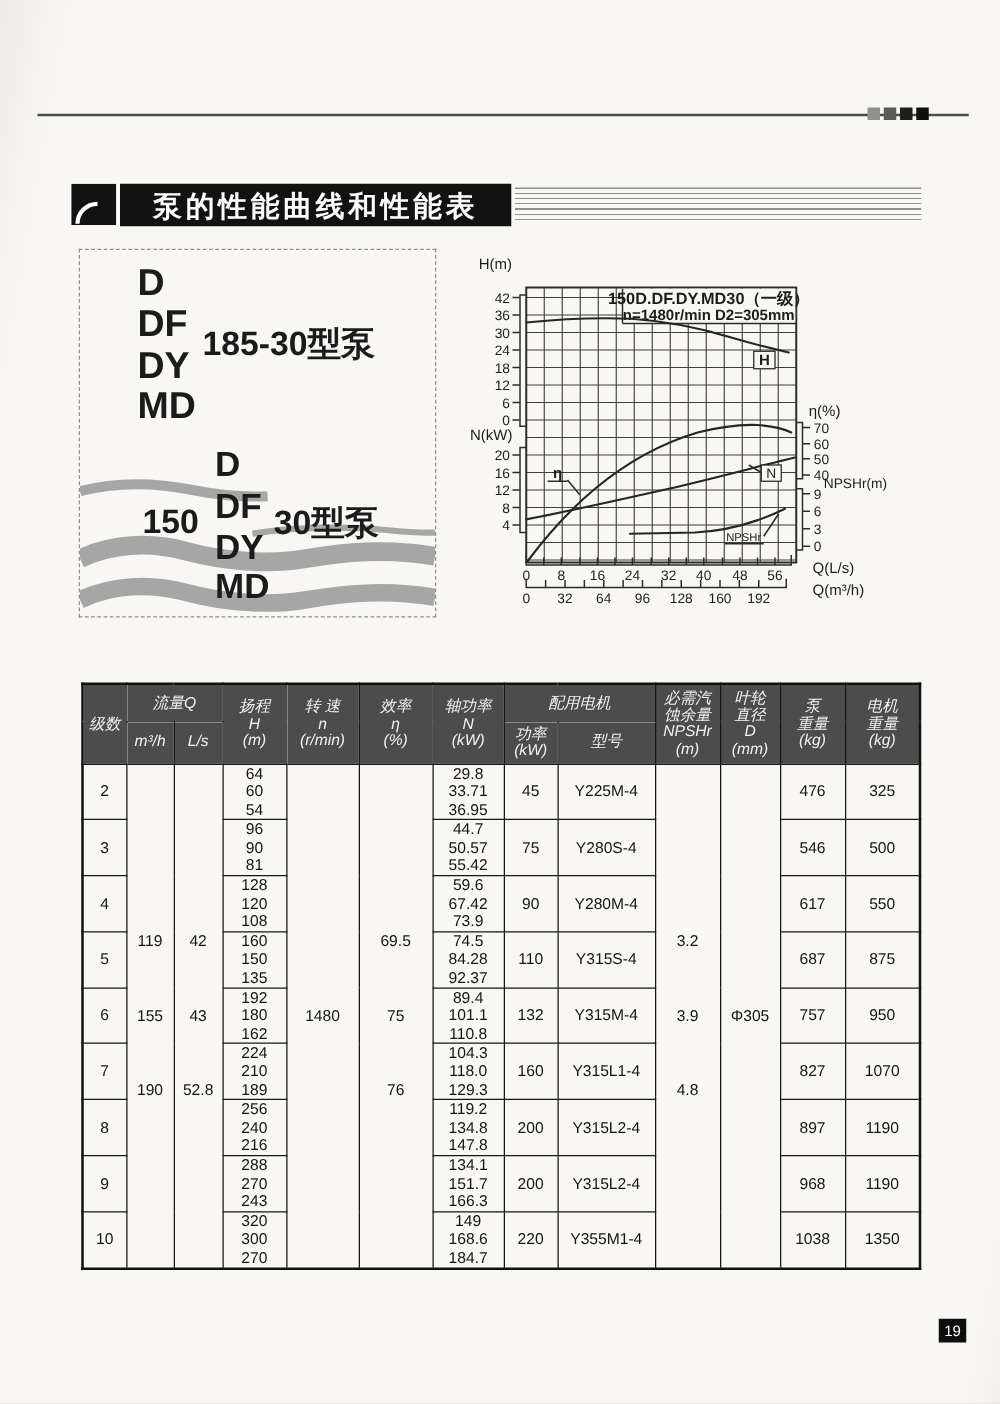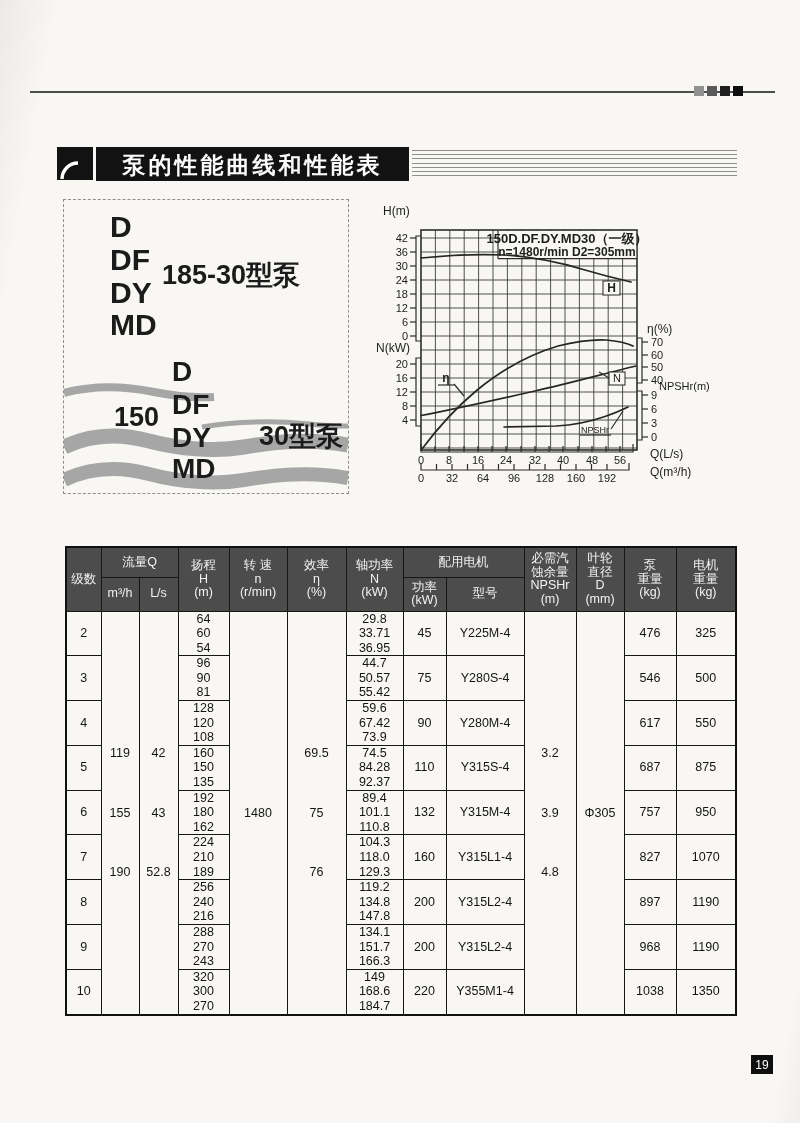--- a/index.html
+++ b/index.html
@@ -34,21 +34,21 @@
   .cv{stroke:#262626;stroke-width:1.7;fill:none;stroke-linecap:round;}
   .t11{font-size:11px;} .t12{font-size:12px;} .t13b{font-size:13px;font-weight:bold;}
   .t12b{font-size:12px;font-weight:bold;} .t9{font-size:9px;}
 
   
   .perf{position:absolute;left:65px;top:546px;width:670px;border-collapse:collapse;
         table-layout:fixed;background:transparent;}
   .perf th,.perf td{border:1px solid #161616;text-align:center;vertical-align:middle;
         white-space:pre-line;padding:0;overflow:hidden;}
   .perf{border:2px solid #111;}
-  .perf thead th{background:#4c4c4c;color:#f2f2f2;font-weight:normal;font-size:12.5px;line-height:13.5px;}
+  .perf thead th{background:#4c4c4c;color:#f2f2f2;font-weight:normal;font-size:12.5px;line-height:13.5px;font-style:italic;}
   .perf thead tr.r1{height:30px;} .perf thead tr.r2{height:34px;}
   .perf tbody tr{height:44px;}
   .perf tbody td{font-size:12.5px;line-height:14.6px;color:#141414;}
   td.tall{position:relative;margin-left:22px;}
   .pos{position:absolute;left:0;right:0;transform:translateY(-50%);text-align:center;}
   .pa{top:35.2%;} .pb{top:50%;} .pc{top:64.8%;}
 
   .page-num{position:absolute;left:751px;top:1055px;width:22px;height:19px;background:#0e0e0e;
             color:#fff;font-size:12px;display:flex;align-items:center;justify-content:center;}
 </style>
@@ -82,21 +82,21 @@
     <span class="txt lt" style="left:46px;top:12px;">D</span>
     <span class="txt lt" style="left:46px;top:45px;">DF</span>
     <span class="txt lt" style="left:46px;top:78px;">DY</span>
     <span class="txt lt" style="left:46px;top:110px;">MD</span>
     <span class="txt big" style="left:98px;top:62px;">185-30型泵</span>
     <span class="txt big" style="left:50px;top:204px;">150</span>
     <span class="txt lb" style="left:108px;top:158px;">D</span>
     <span class="txt lb" style="left:108px;top:191px;">DF</span>
     <span class="txt lb" style="left:108px;top:224px;">DY</span>
     <span class="txt lb" style="left:108px;top:255px;">MD</span>
-    <span class="txt big" style="left:155px;top:223px;margin-left:40px;">30型泵</span>
+    <span class="txt big" style="left:155px;top:205px;">30型泵</span>
   </div>
 
   <svg class="chart-svg" width="412" height="300" viewBox="370 200 412 300">
 
     <g>
       <line class="gl" x1="435.4" y1="230" x2="435.4" y2="450"></line>
         <line class="gl" x1="449.8" y1="230" x2="449.8" y2="450"></line>
       <line class="gl" x1="464.2" y1="230" x2="464.2" y2="450"></line>
         <line class="gl" x1="478.6" y1="230" x2="478.6" y2="450"></line>
       <line class="gl" x1="493" y1="230" x2="493" y2="450"></line>

